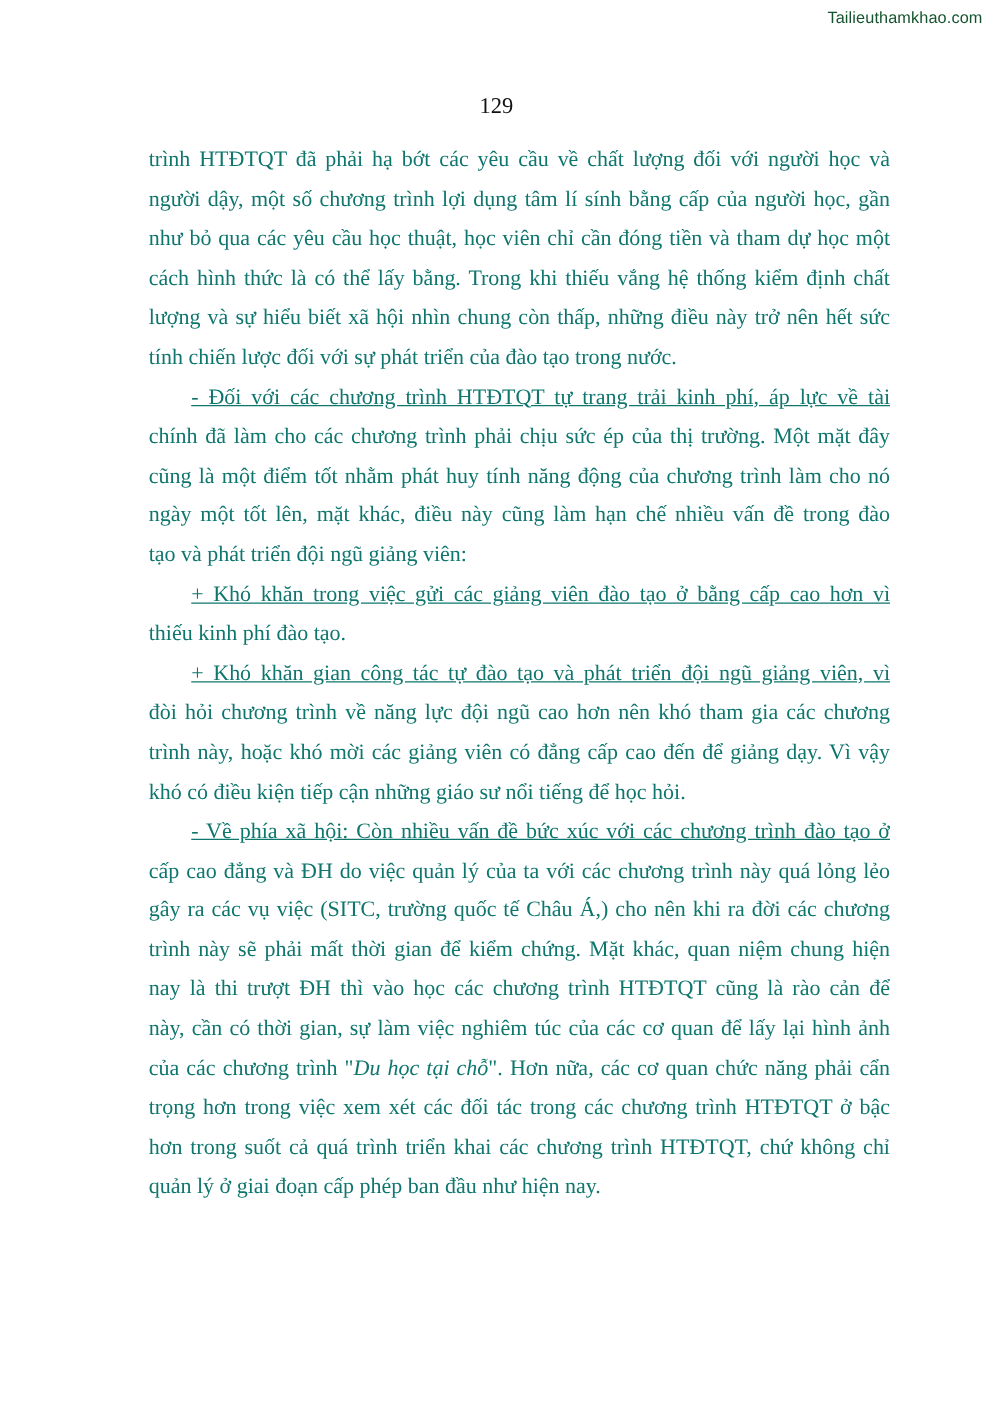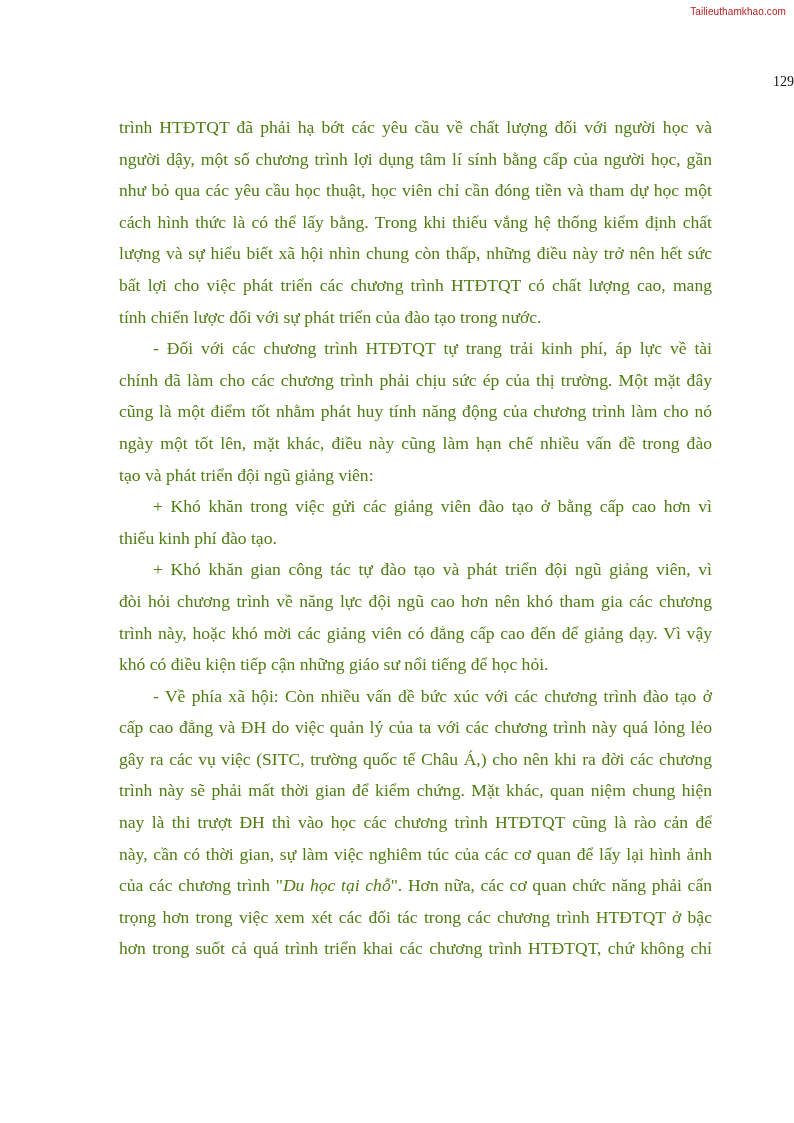--- a/index.html
+++ b/index.html
@@ -1,54 +1,53 @@
 <!DOCTYPE html>
 <html><head>
   <meta charset="utf-8">
   <style>
     html, body { margin: 0; padding: 0; background: #ffffff; }
     body { width: 794px; height: 1123px; position: relative; overflow: hidden; }
     .watermark {
       position: absolute; top: 6px; right: 8px;
-      font-family: "Liberation Sans", sans-serif; font-size: 10px;
-      color: #b91c1c; letter-spacing: 0.1px;
+      font-family: "Liberation Sans", sans-serif; font-size: 13px;
+      color: #14532d; letter-spacing: 0.1px;
     }
     .page-number {
-      position: absolute; top: 74px; left: 0; width: 794px; text-align: right;
-      font-family: "Liberation Serif", serif; font-size: 14px; color: #111;
+      position: absolute; top: 74px; left: 0; width: 794px; text-align: center;
+      font-family: "Liberation Serif", serif; font-size: 18px; color: #111;
     }
     .body-text {
       position: absolute; top: 112px; left: 119px; width: 593px;
-      font-family: "Liberation Serif", serif; font-size: 17.6px; color: #4d7c0f;
+      font-family: "Liberation Serif", serif; font-size: 17.6px; color: #0f766e;
       line-height: 31.6px;
     }
     .line {
       display: block; height: 31.6px; white-space: nowrap;
       text-align: justify; text-align-last: justify;
     }
     .line.last { text-align-last: left; }
-    .line.indent { padding-left: 34px; }
+    .line.indent { padding-left: 34px; text-decoration: underline; }
     em { font-style: italic; }
   </style>
 </head>
 <body>
 
 <div class="watermark">Tailieuthamkhao.com</div>
 
 <div class="page-number">129</div>
 
 <div class="body-text">
 
   <div>
     <span class="line">trình HTĐTQT đã phải hạ bớt các yêu cầu về chất lượng đối với người học và</span>
     <span class="line">người dậy, một số chương trình lợi dụng tâm lí sính bằng cấp của người học, gần</span>
     <span class="line">như bỏ qua các yêu cầu học thuật, học viên chỉ cần đóng tiền và tham dự học một</span>
     <span class="line">cách hình thức là có thể lấy bằng. Trong khi thiếu vắng hệ thống kiểm định chất</span>
     <span class="line">lượng và sự hiểu biết xã hội nhìn chung còn thấp, những điều này trở nên hết sức</span>
-    <span class="line">bất lợi cho việc phát triển các chương trình HTĐTQT có chất lượng cao, mang</span>
     <span class="line last">tính chiến lược đối với sự phát triển của đào tạo trong nước.</span>
   </div>
 
   <div>
     <span class="line indent">- Đối với các chương trình HTĐTQT tự trang trải kinh phí, áp lực về tài</span>
     <span class="line">chính đã làm cho các chương trình phải chịu sức ép của thị trường. Một mặt đây</span>
     <span class="line">cũng là một điểm tốt nhằm phát huy tính năng động của chương trình làm cho nó</span>
     <span class="line">ngày một tốt lên, mặt khác, điều này cũng làm hạn chế nhiều vấn đề trong đào</span>
     <span class="line last">tạo và phát triển đội ngũ giảng viên:</span>
   </div>
@@ -68,14 +67,15 @@
   <div>
     <span class="line indent">- Về phía xã hội: Còn nhiều vấn đề bức xúc với các chương trình đào tạo ở</span>
     <span class="line">cấp cao đẳng và ĐH do việc quản lý của ta với các chương trình này quá lỏng lẻo</span>
     <span class="line">gây ra các vụ việc (SITC, trường quốc tế Châu Á,) cho nên khi ra đời các chương</span>
     <span class="line">trình này sẽ phải mất thời gian để kiểm chứng. Mặt khác, quan niệm chung hiện</span>
     <span class="line">nay là thi trượt ĐH thì vào học các chương trình HTĐTQT cũng là rào cản để</span>
     <span class="line">này, cần có thời gian, sự làm việc nghiêm túc của các cơ quan để lấy lại hình ảnh</span>
     <span class="line"><span>của các chương trình "</span><em>Du học tại chỗ</em><span>". Hơn nữa, các cơ quan chức năng phải cẩn</span></span>
     <span class="line">trọng hơn trong việc xem xét các đối tác trong các chương trình HTĐTQT ở bậc</span>
     <span class="line">hơn trong suốt cả quá trình triển khai các chương trình HTĐTQT, chứ không chỉ</span>
+    <span class="line last">quản lý ở giai đoạn cấp phép ban đầu như hiện nay.</span>
   </div>
 </div>
 
 </body></html>

